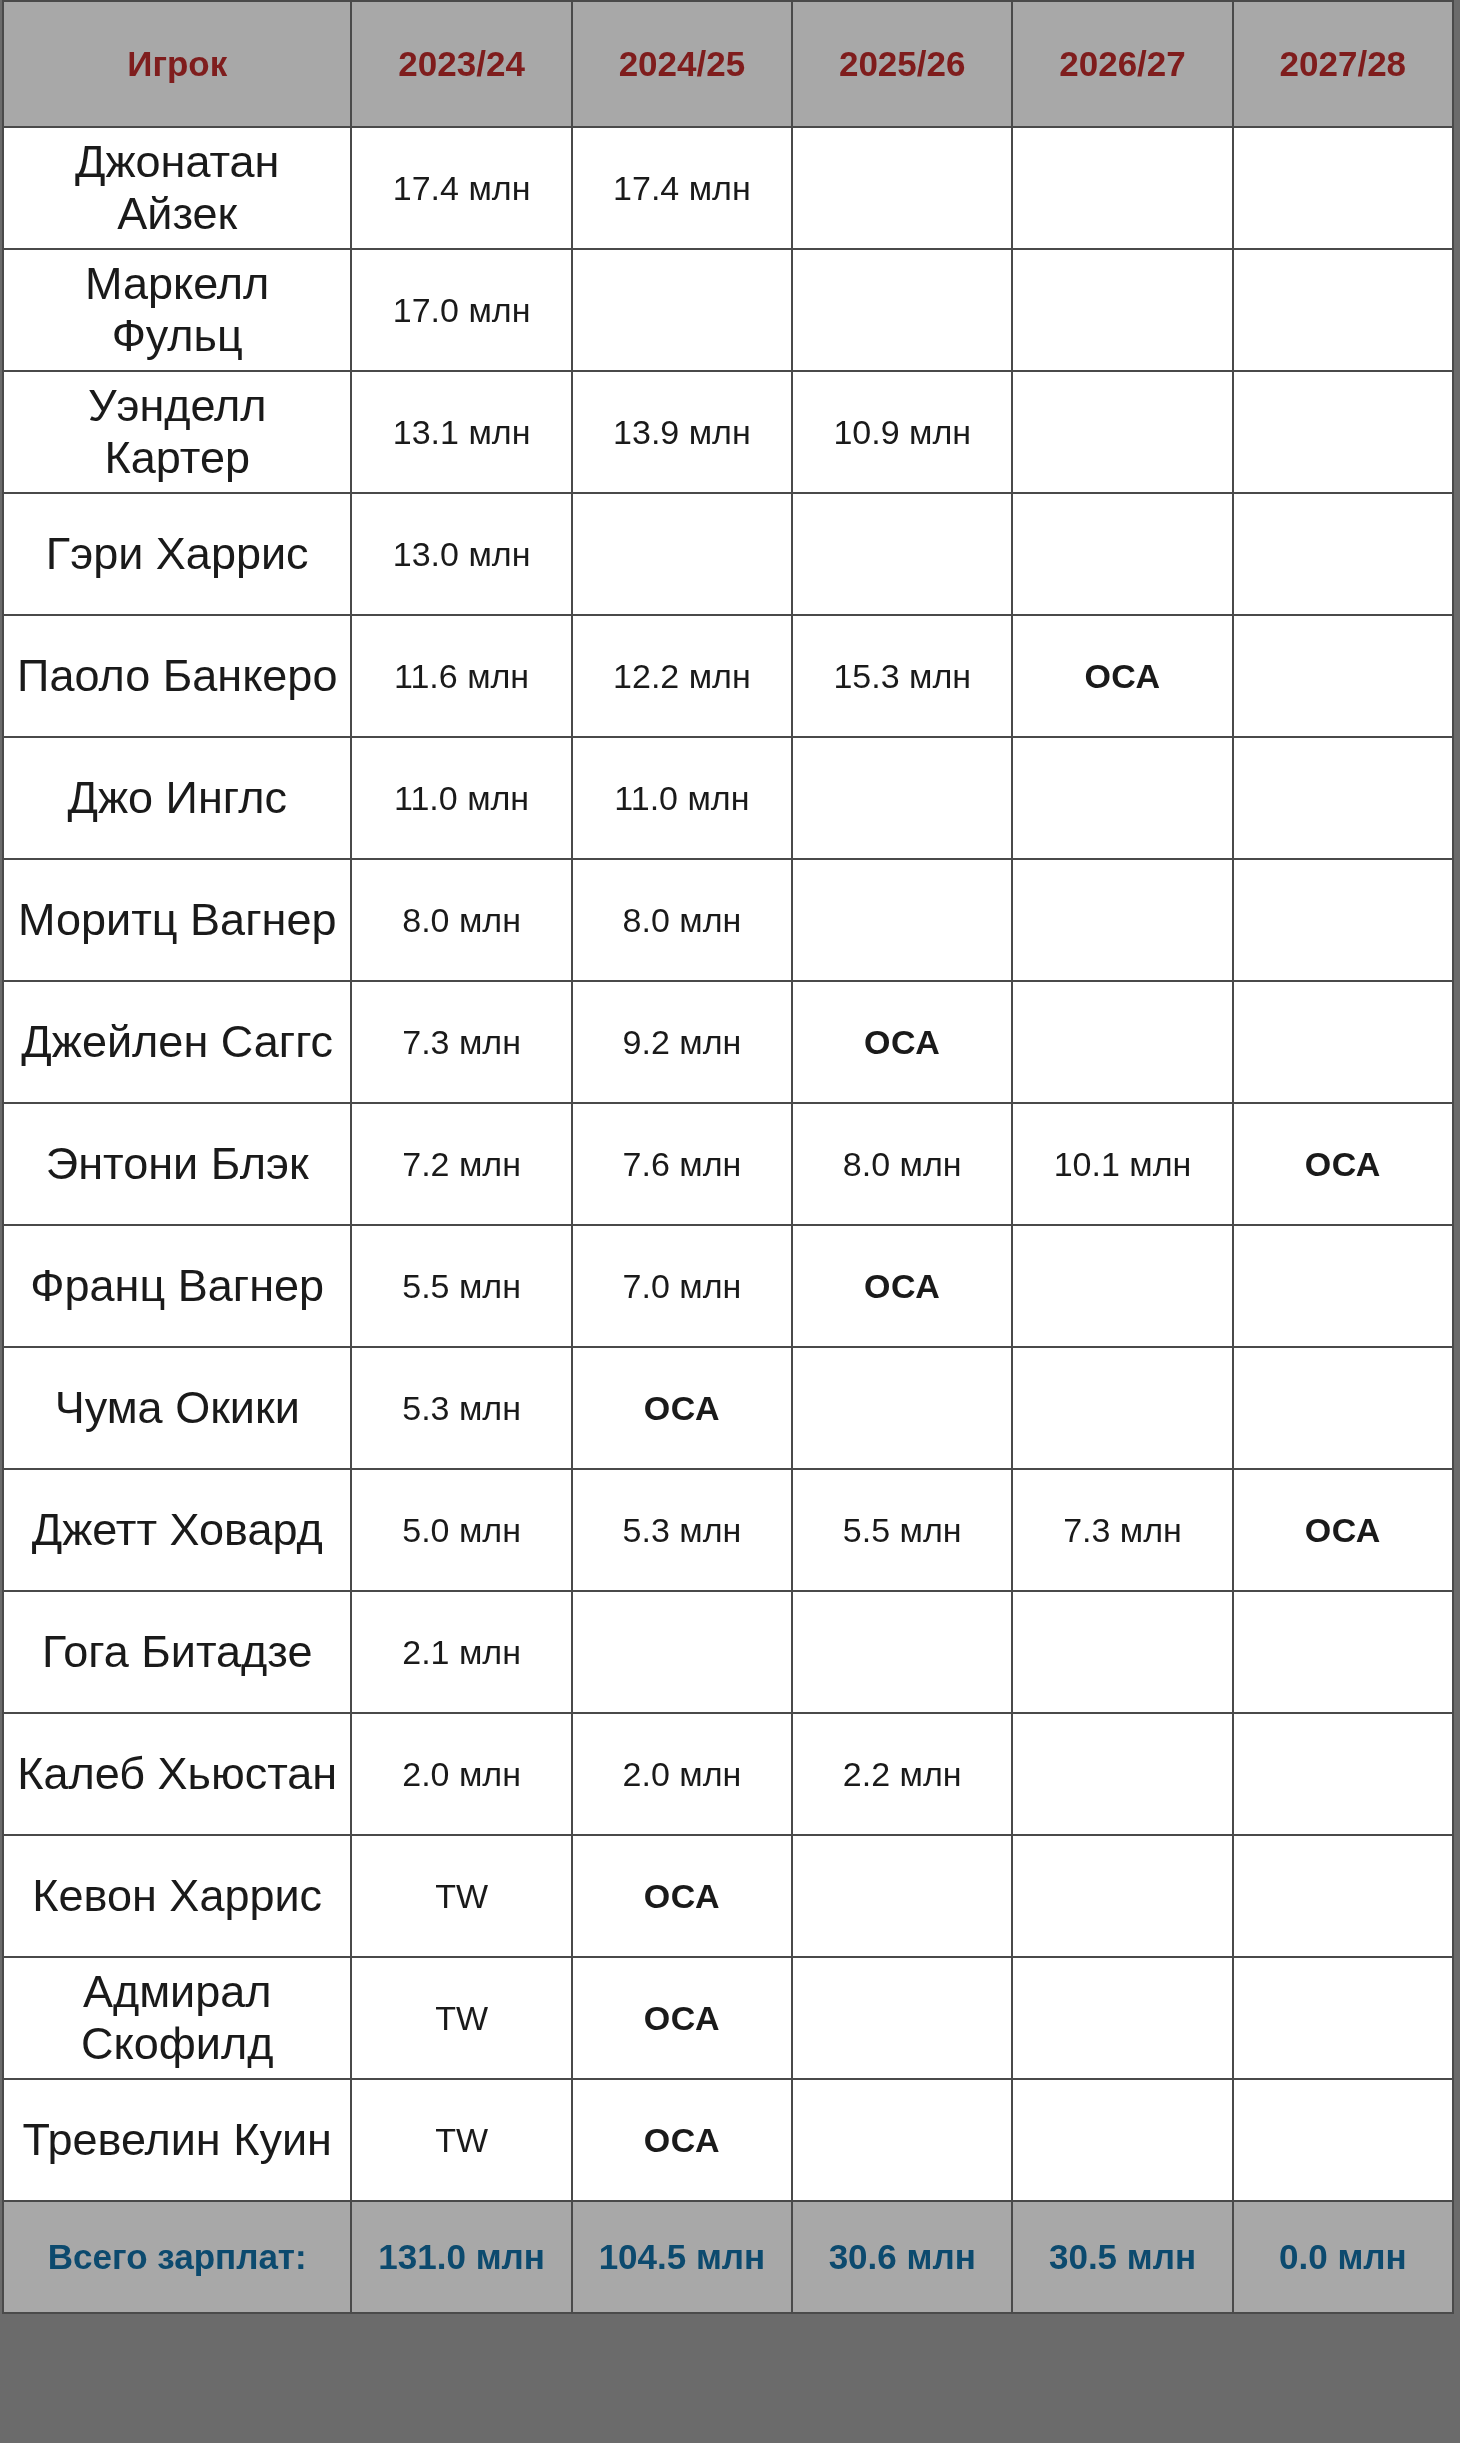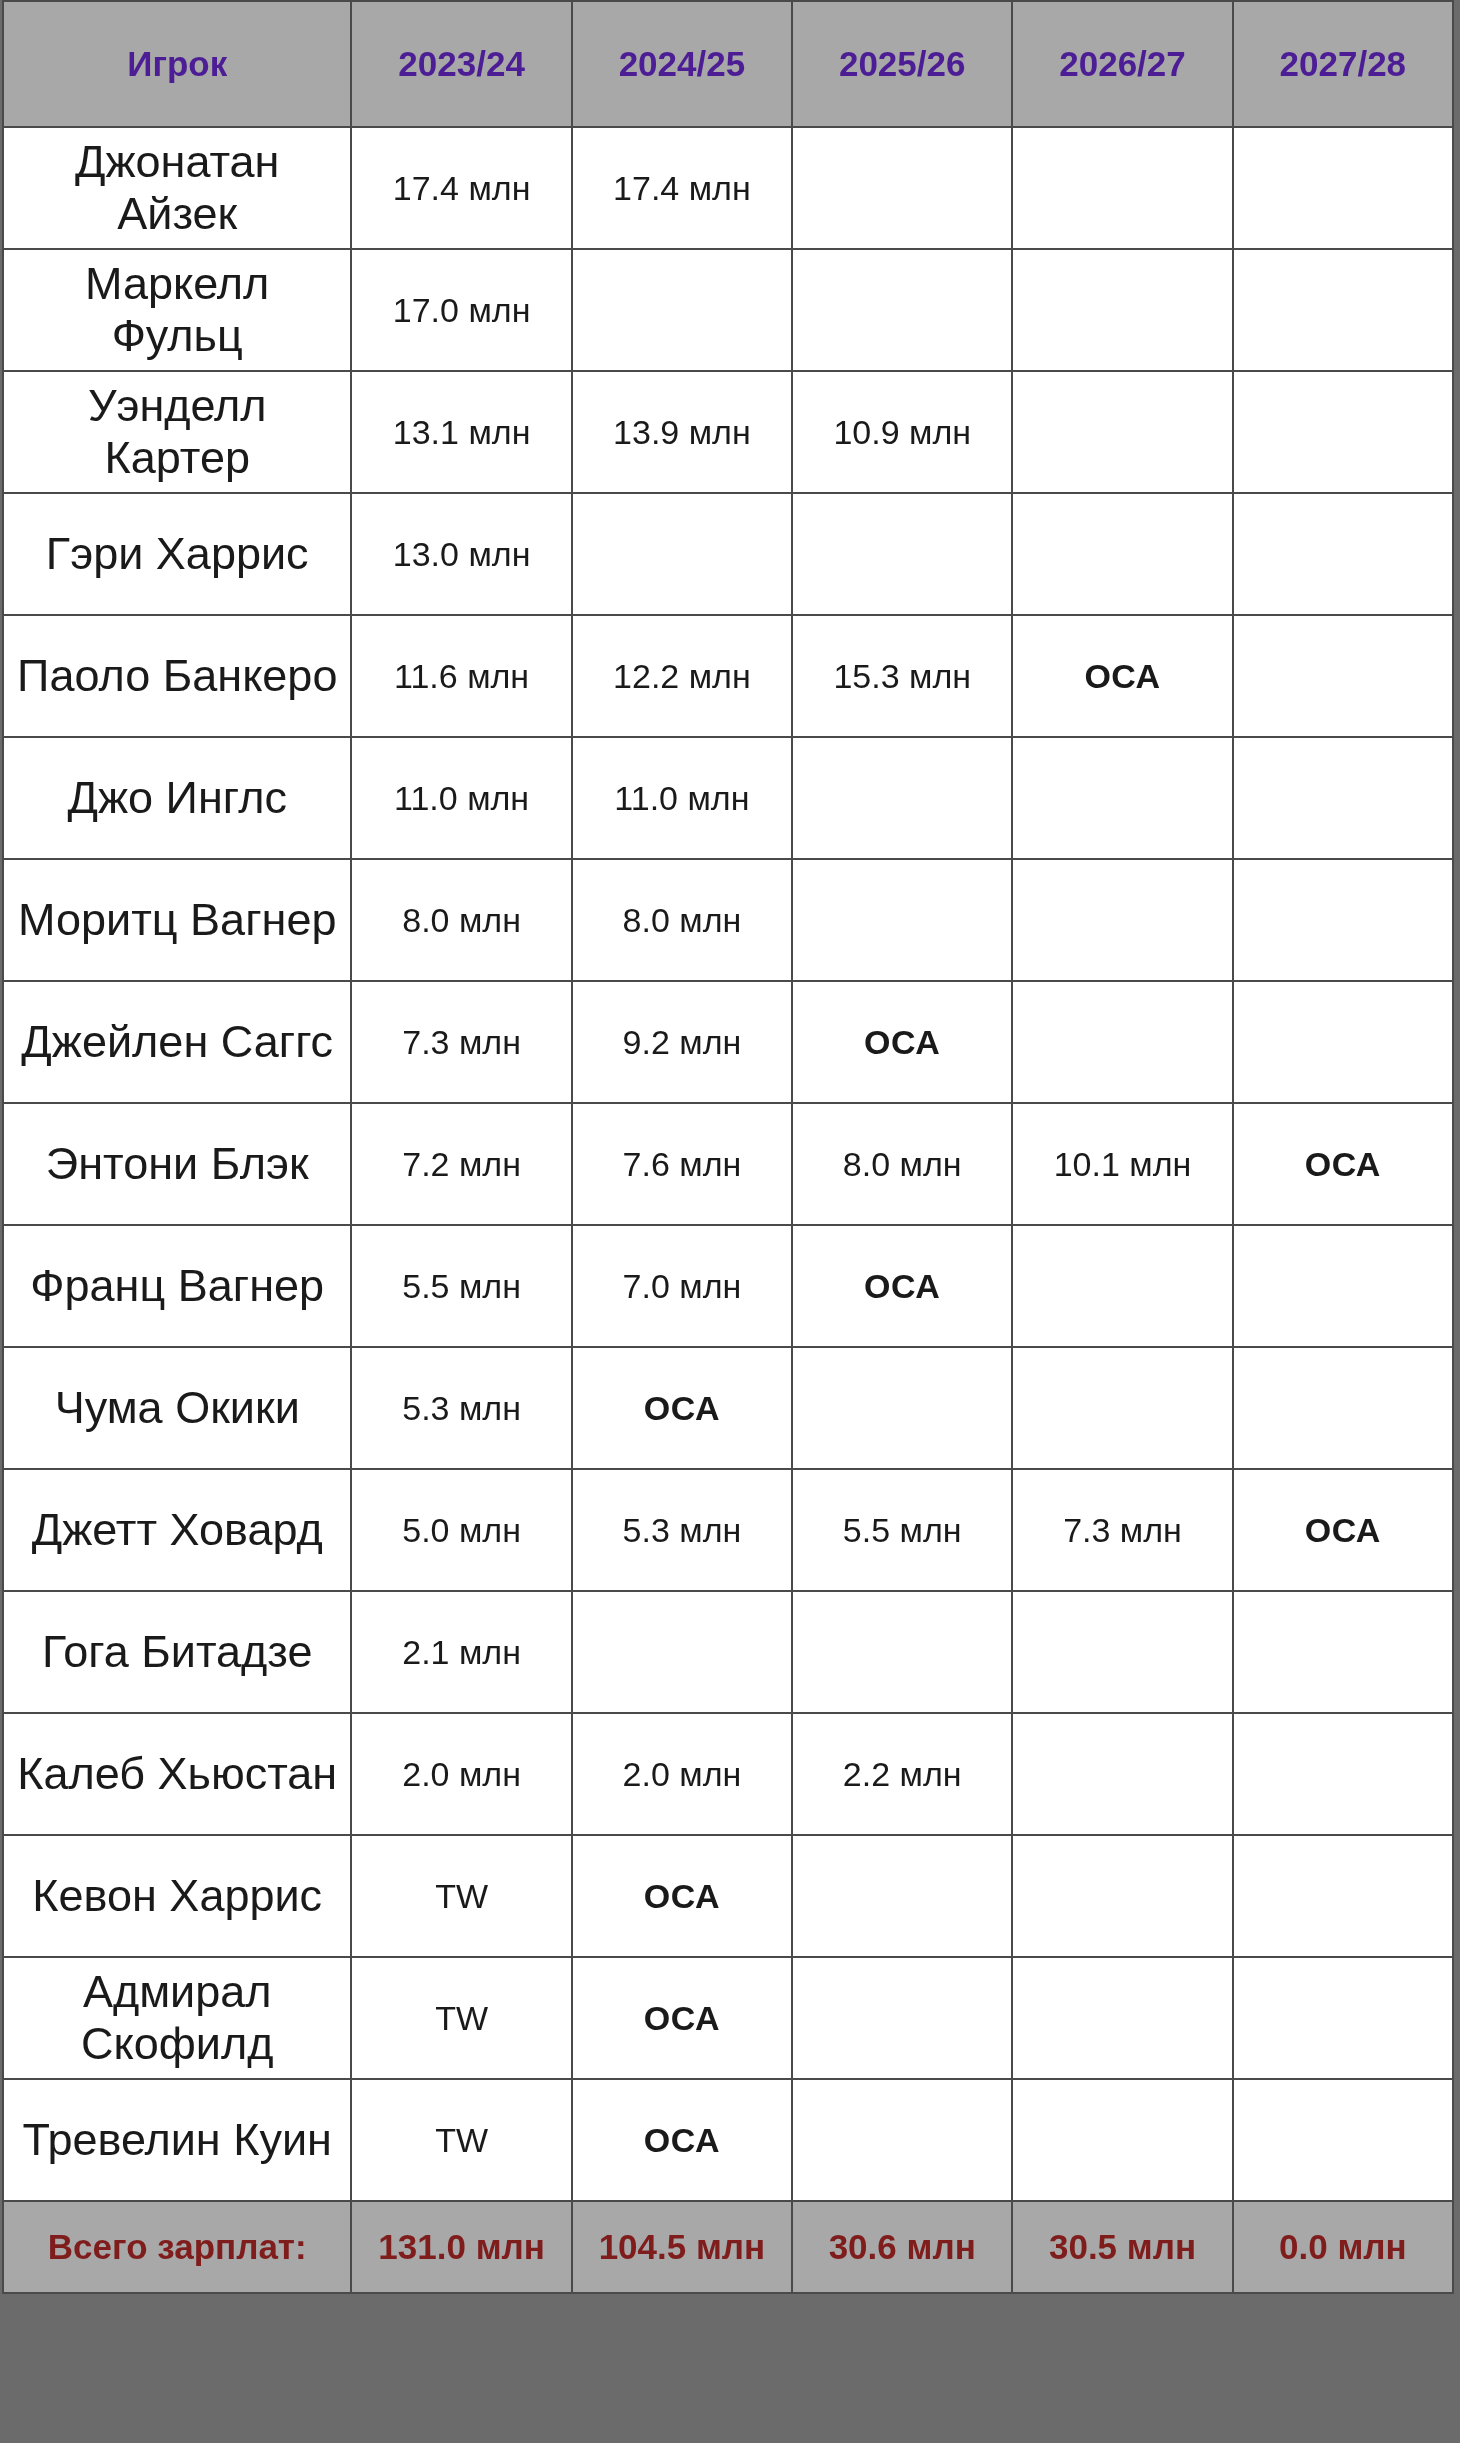--- a/index.html
+++ b/index.html
@@ -35,21 +35,21 @@
     vertical-align: middle;
     font-size: 34px;
     color: #1a1a1a;
     background: #ffffff;
   }
   table.salary thead th {
     background: #a8a8a8;
     font-weight: bold;
     font-size: 35px;
     height: 126px;
-    color: #4c1d95;
+    color: #7f1d1d;
     text-align: center;
   }
   table.salary td.player {
     text-align: center;
     font-size: 45px;
     padding: 0 12px;
     line-height: 1.15;
   }
   table.salary td.empty {
     background: #ffffff;
@@ -57,22 +57,22 @@
   .val-black { color: #1a1a1a; }
   .val-red { color: #e8221f; }
   .val-magenta { color: #c01fb8; }
   .val-team { color: #0d7a4a; font-weight: bold; letter-spacing: 0.5px; }
   .val-tw { font-size: 24px; color: #1a1a1a; }
 
   table.salary tfoot td {
     background: #a8a8a8;
     font-weight: bold;
     font-size: 35px;
-    height: 92px;
-    color: #7f1d1d;
+    height: 112px;
+    color: #0c4a6e;
   }
   tfoot td.total-label { text-align: center; }
 </style>
 </head>
 <body>
 
 <div class="table-wrap">
   <table class="salary">
     <colgroup>
       <col class="c-player">

